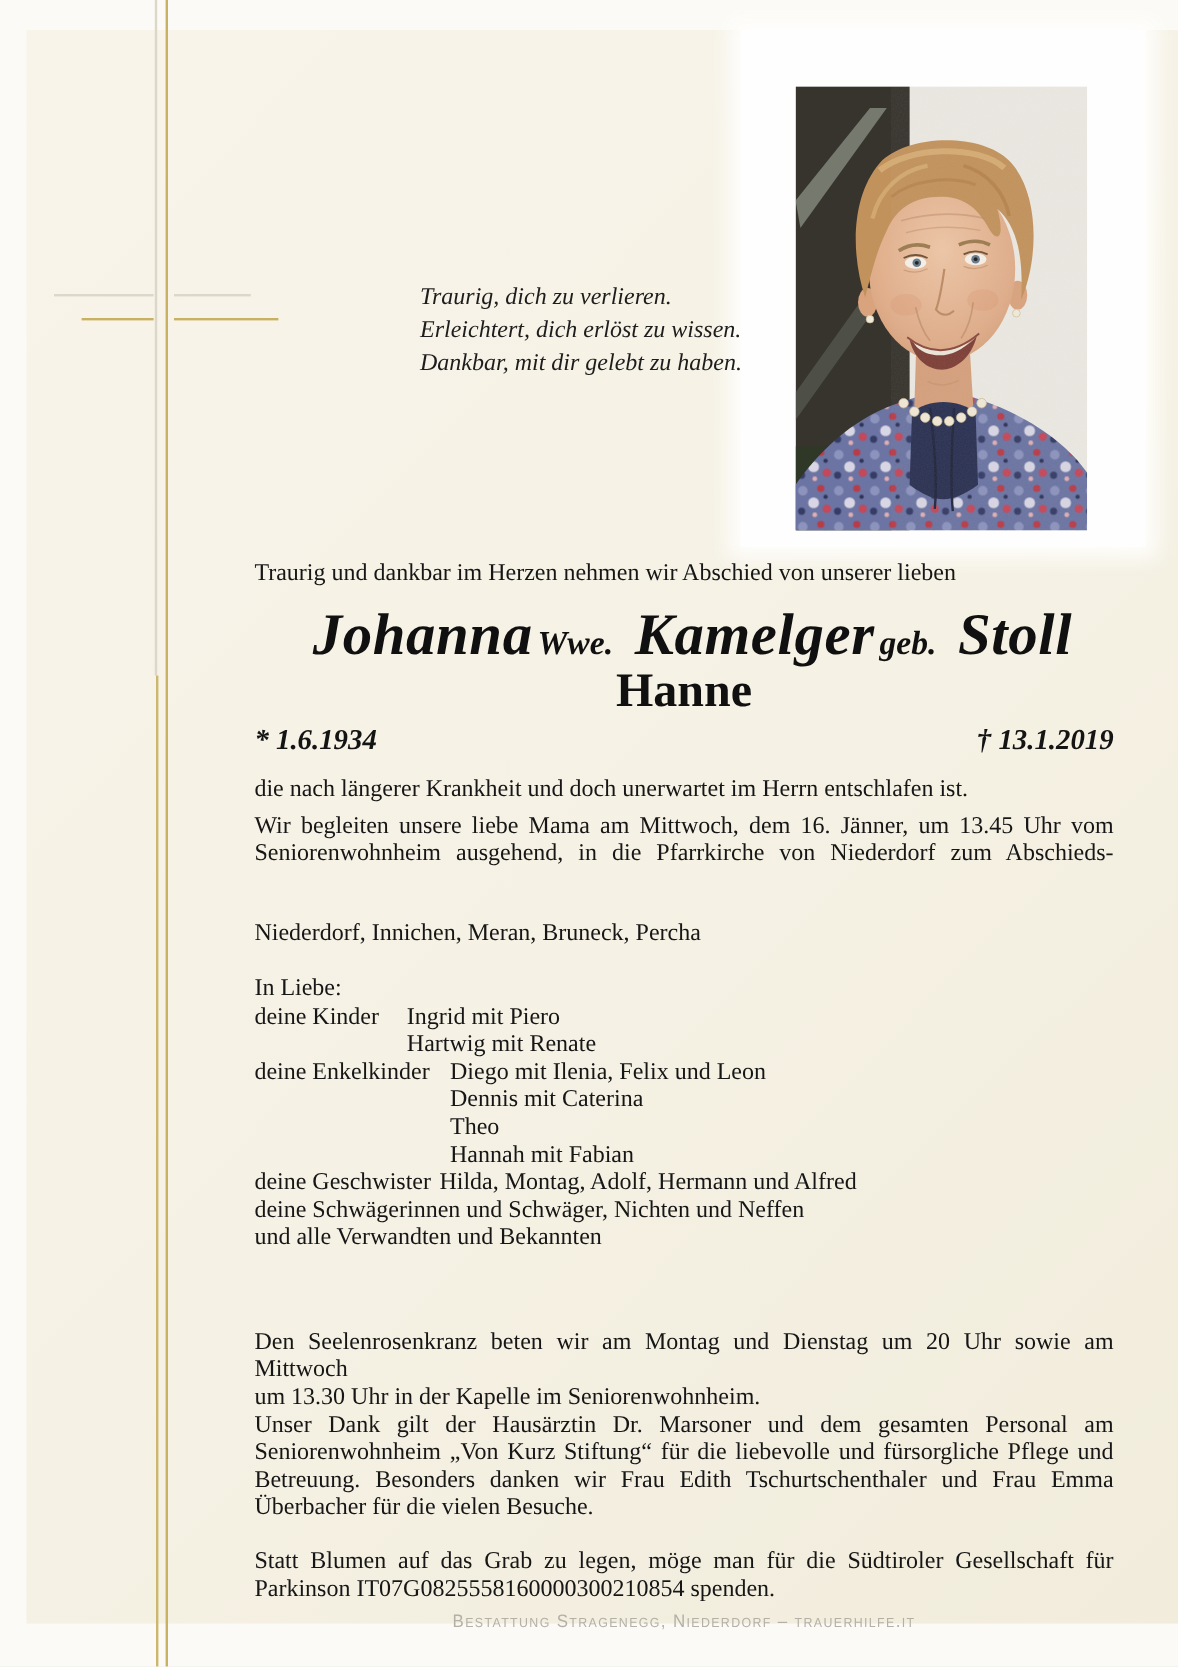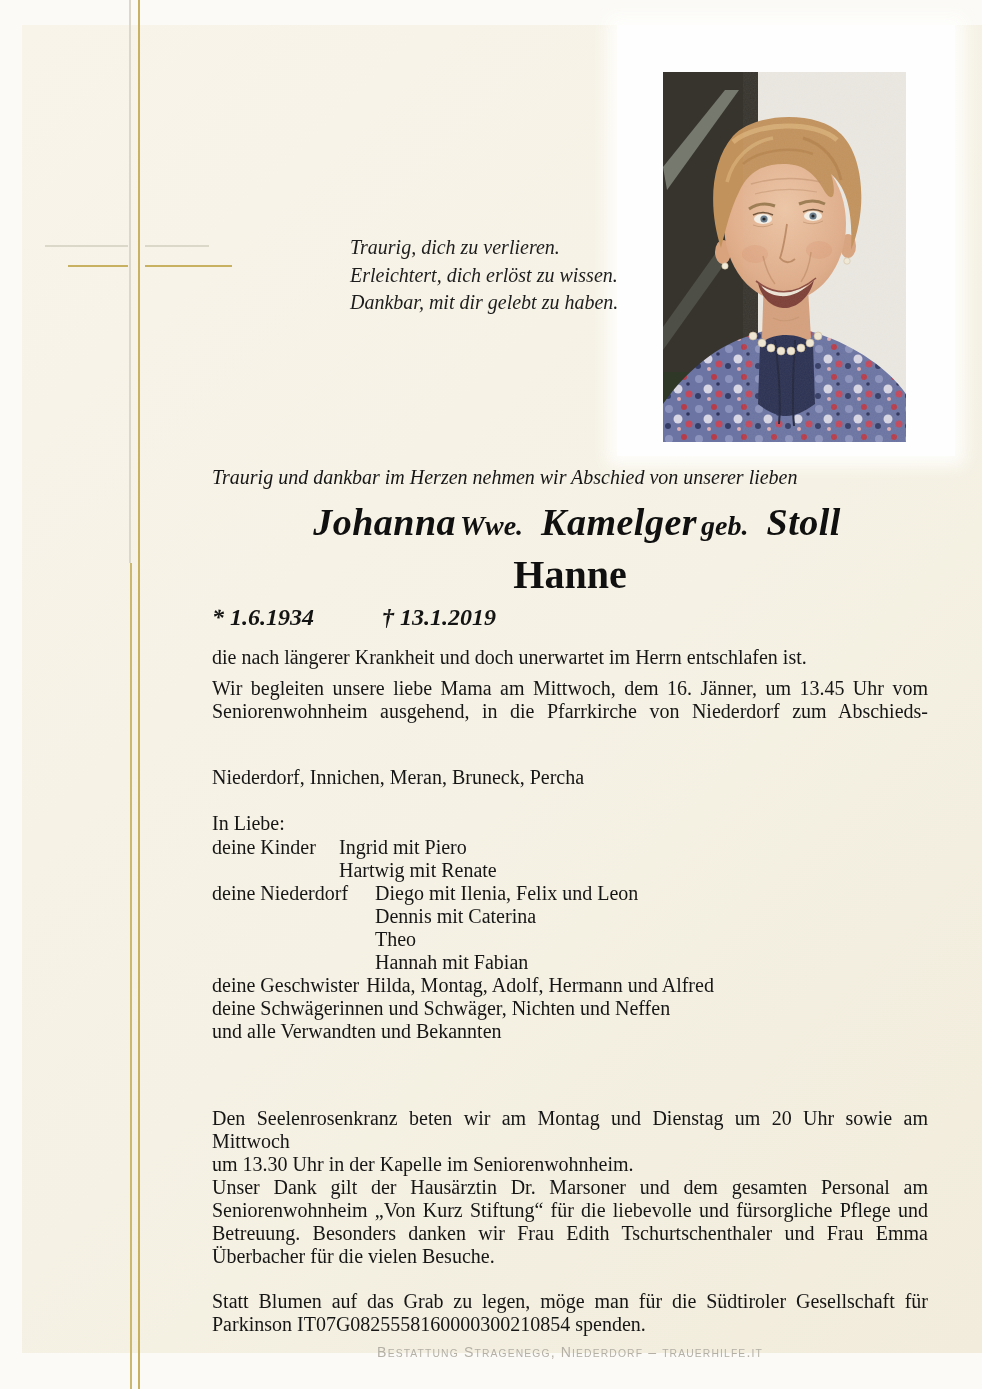--- a/index.html
+++ b/index.html
@@ -16,26 +16,26 @@
   .h-pale-r{left:145px;top:245px;width:64px;height:2px;background:#dcd8c9;}
   .h-gold-l{left:68px;top:265px;width:60px;height:2px;background:#c8b262;}
   .h-gold-r{left:145px;top:265px;width:87px;height:2px;background:#c8b262;}
   
   .photo-mat{position:absolute;left:617px;top:25px;width:338px;height:431px;background:#fefefe;
              box-shadow:0 0 16px 10px rgba(254,254,252,.95);}
   .photo{position:absolute;left:663px;top:72px;width:243px;height:370px;display:block;}
   
   .col{position:absolute;left:212px;width:716px;}
   .poem{position:absolute;left:350px;top:234px;font-style:italic;font-size:20px;line-height:27.5px;color:#1d1d1d;}
-  .announce{top:466px;font-size:19.5px;font-style:italic;}
+  .announce{top:466px;font-size:19.5px;}
   .nameline{top:500px;text-align:center;font-weight:bold;font-style:italic;color:#101010;}
-  .name-big{font-size:38px;letter-spacing:.5px;margin-left:14px;}
+  .name-big{font-size:49px;letter-spacing:.5px;margin-left:14px;}
   .name-small{font-size:28px;}
   .nickname{top:551px;text-align:center;font-weight:bold;font-size:40px;color:#101010;}
-  .dates{top:604px;display:flex;justify-content:flex-start;gap:68px;font-weight:bold;font-style:italic;font-size:24px;color:#141414;}
+  .dates{top:604px;display:flex;justify-content:space-between;gap:68px;font-weight:bold;font-style:italic;font-size:24px;color:#141414;}
   .body{font-size:20px;line-height:23px;}
   .p-entschlafen{top:646px;}
   .p-funeral{top:677px;}
   .jline{text-align:justify;text-align-last:justify;}
   .places{top:766px;}
   .inliebe{top:812px;}
   .family{top:836px;}
   .fam-row{position:relative;height:23px;white-space:nowrap;}
   .fam-label{position:absolute;left:0;}
   .fam-kind{position:absolute;left:127px;}
@@ -198,21 +198,21 @@
 
   <div class="col body family">
     <div class="fam-row">
       <span class="fam-label">deine Kinder</span>
       <span class="fam-kind">Ingrid mit Piero</span>
     </div>
     <div class="fam-row">
       <span class="fam-kind">Hartwig mit Renate</span>
     </div>
     <div class="fam-row">
-      <span class="fam-label">deine Niederdorf</span>
+      <span class="fam-label">deine Enkelkinder</span>
       <span class="fam-enkel">Diego mit Ilenia, Felix und Leon</span>
     </div>
     <div class="fam-row">
       <span class="fam-enkel">Dennis mit Caterina</span>
     </div>
     <div class="fam-row">
       <span class="fam-enkel">Theo</span>
     </div>
     <div class="fam-row">
       <span class="fam-enkel">Hannah mit Fabian</span>

